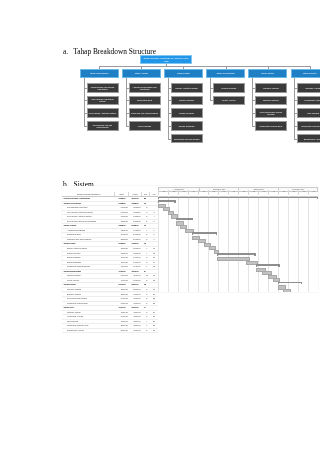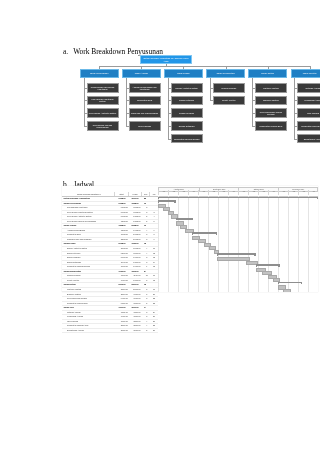--- a/index.html
+++ b/index.html
@@ -134,25 +134,25 @@
   .bar.summary::after{right:0;}
   .bar.task{background:#c2c2c2;border:0.3px solid #a8a8a8;}
 </style>
 </head>
 <body>
 
 <div class="page">
 
 
   <div class="h-sub" id="sub-a">
-    <span class="ltr">a.</span><span>Work Breakdown Penyusunan</span>
+    <span class="ltr">a.</span><span>Tahap Breakdown Structure</span>
   </div>
 
   <div class="h-sub" id="sub-b">
-    <span class="ltr">b.</span><span>Jadwal</span>
+    <span class="ltr">b.</span><span>Sistem</span>
   </div>
 
   <div class="wbs">
     <div class="wbs-canvas" id="wbs-canvas">
         <div class="node root" style="left: 78px; top: 0px; width: 52px; height: 9px;">
           <span>Sistem Informasi Administrasi PT. Teknindo Karya Abadi</span>
         </div>
         <div class="lnk h" style="left: 37.25px; top: 11px; width: 210.5px;"></div>
         <div class="lnk v" style="left: 104px; top: 9px; height: 2px;"></div>
         <div class="lnk v" style="left: 37.25px; top: 11px; height: 3px;"></div>

